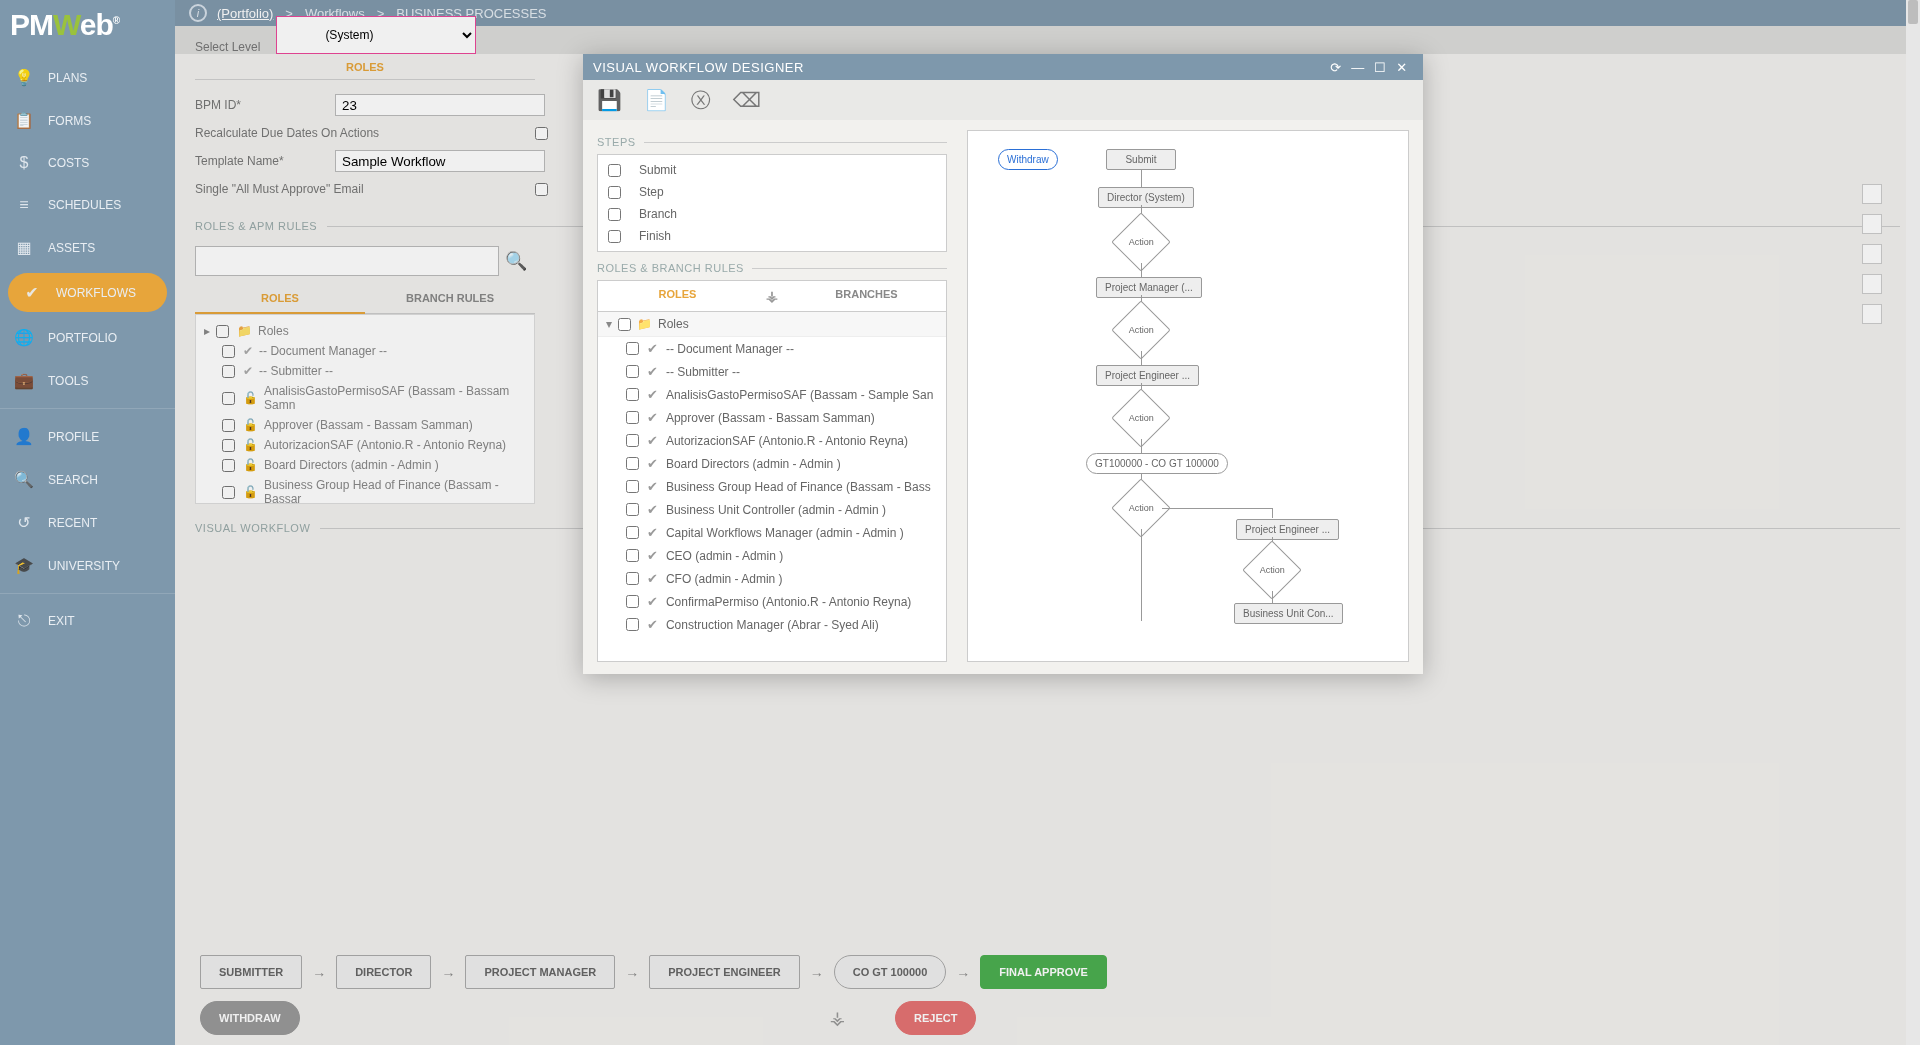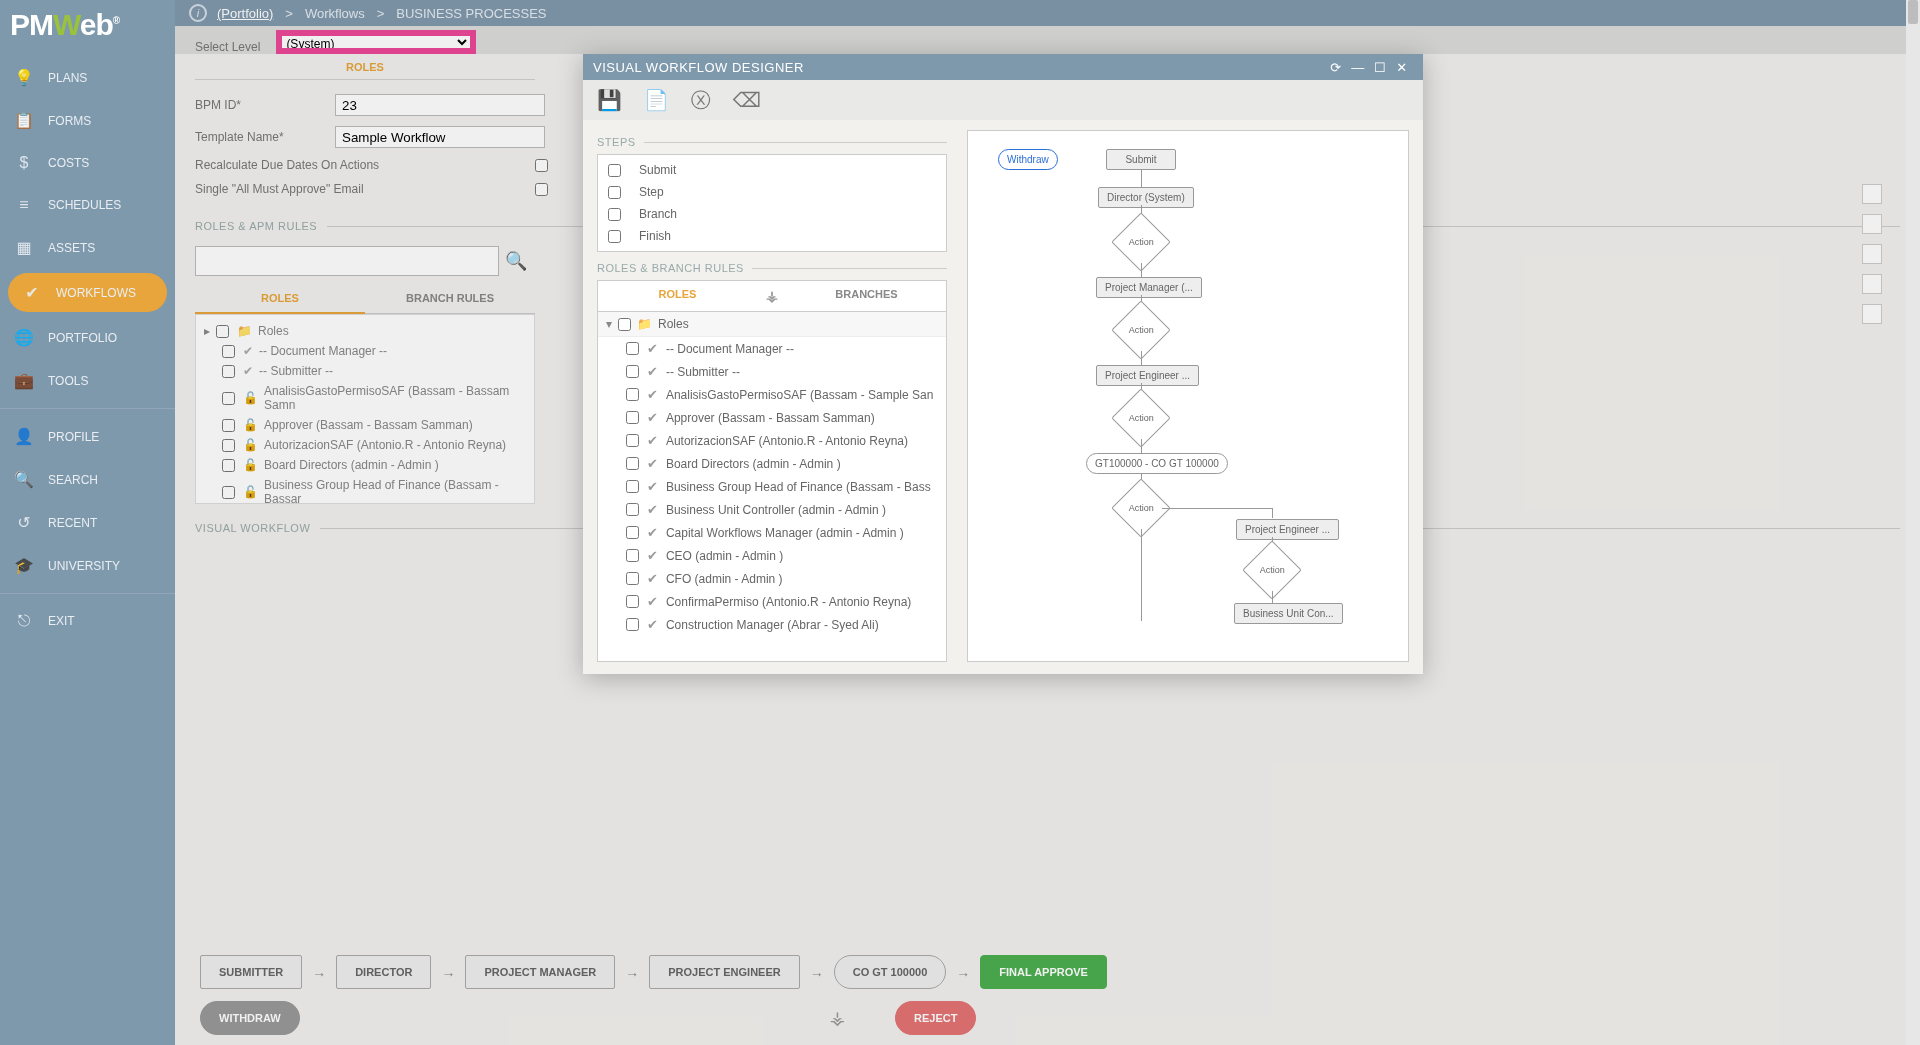--- a/index.html
+++ b/index.html
@@ -16,21 +16,21 @@
 .nav-divider { height: 1px; background: rgba(255,255,255,.15); margin: 6px 0; }
 
 
 .header { position: absolute; left: 175px; right: 0; top: 0; height: 26px; background: #8199ad; color: #e5ecf2; font-size: 13px; display: flex; align-items: center; padding-left: 14px; gap: 10px; }
 .header a { color: #fff; text-decoration: underline; }
 .header .crumb-sep { margin: 0 2px; }
 .header .info-icon { width: 18px; height: 18px; border-radius: 50%; border: 2px solid #d7e1ea; display: inline-flex; align-items: center; justify-content: center; font-size: 11px; font-style: italic; }
 
 
 .levelbar { position: absolute; left: 175px; right: 0; top: 26px; height: 28px; background: #dcdcda; display: flex; align-items: flex-end; padding-left: 20px; gap: 16px; font-size: 12px; color: #777;}
-.levelbar select { width: 200px; height: 24px; border: 6px solid #ec4899; background: #fff; font-size: 12px; }
+.levelbar select { width: 200px; height: 38px; border: 1px solid #ec4899; background: #fff; font-size: 12px; padding-left: 44px; }
 
 
 .content { position: absolute; left: 175px; right: 0; top: 54px; bottom: 0; background: #f2f1ee; overflow: hidden; padding: 0 20px 20px 20px; }
 .roles-tabhead { height: 26px; border-bottom: 1px solid #d0d0d0; display: flex; align-items: center; justify-content: center; width: 340px; margin-top: 0; }
 .roles-tabhead span { color: #E7A53B; font-size: 11px; font-weight: bold; }
 
 .form-row { display: flex; align-items: center; margin-top: 10px; font-size: 12px; color: #777; }
 .form-row label { width: 140px; }
 .form-row input[type=text], .form-row select { width: 210px; height: 22px; border: 1px solid #bbb; padding: 0 6px; background: #fff; }
 .form-row input[type=checkbox] { margin-left: 200px; }
@@ -193,26 +193,26 @@
   <div class="roles-tabhead">
       <span>ROLES</span>
     </div>
 
   <div style="margin-top:14px">
     <div class="form-row">
         <label>BPM ID*</label>
         <input type="text" value="23" style="">
       </div>
     <div class="form-row">
+        <label style="width:340px">Recalculate Due Dates On Actions</label>
+        <input type="checkbox" style="margin-left: 0px;">
+      </div>
+    <div class="form-row">
         <label>Template Name*</label>
         <input type="text" value="Sample Workflow" style="">
-      </div>
-    <div class="form-row">
-        <label style="width:340px">Recalculate Due Dates On Actions</label>
-        <input type="checkbox" style="margin-left: 0px;">
       </div>
     <div class="form-row">
         <label style="width:340px">Single "All Must Approve" Email</label>
         <input type="checkbox" style="margin-left: 0px;">
       </div>
   </div>
 
   <div class="section-title">
       <span>ROLES &amp; APM RULES</span>
     </div>

